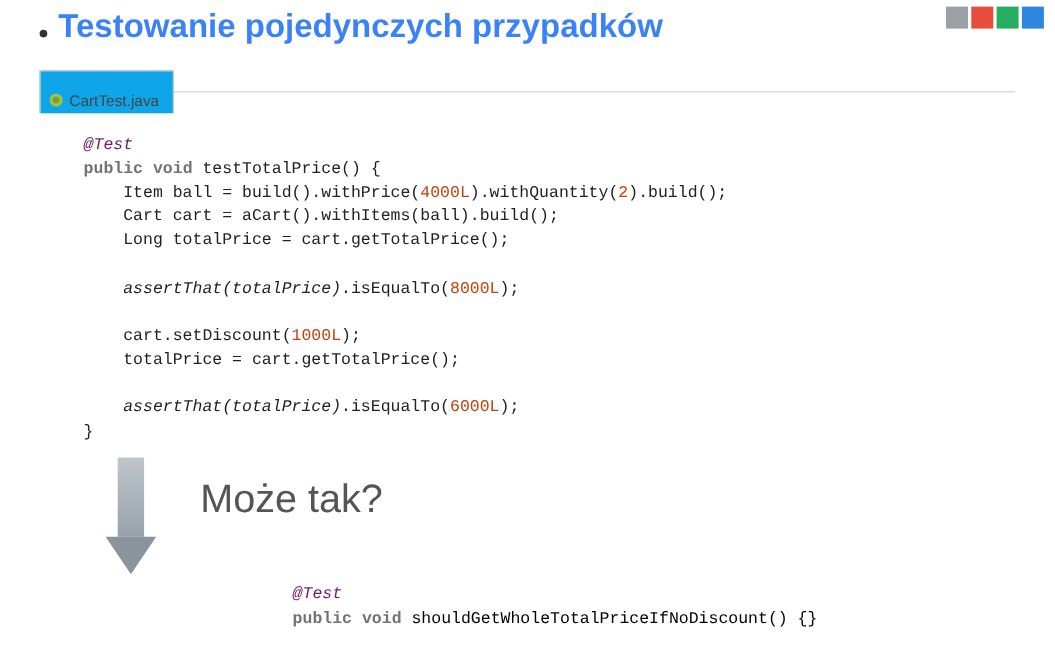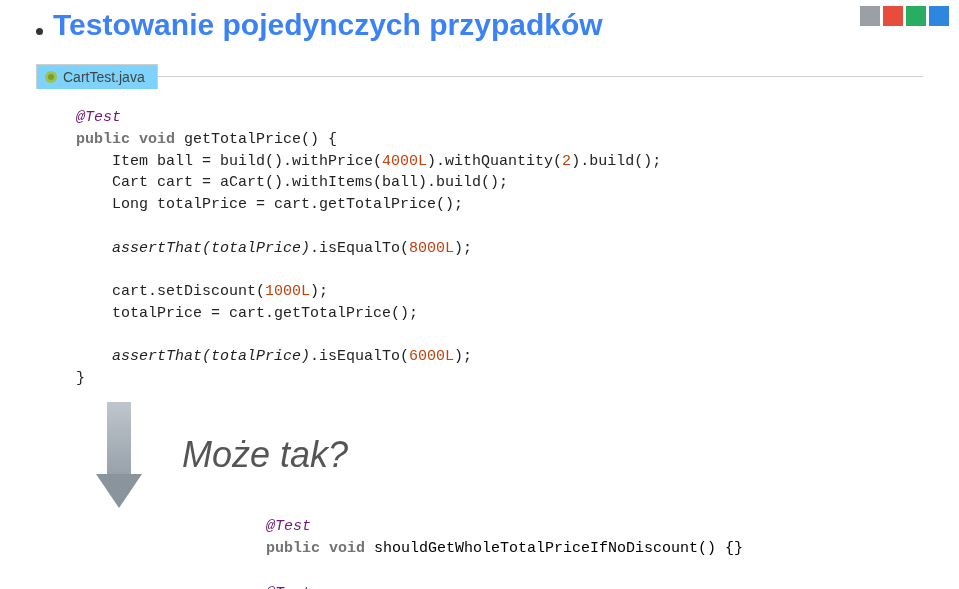--- a/index.html
+++ b/index.html
@@ -35,24 +35,24 @@
   }
   .tab-bar {
     margin-top: 22px;
     display: flex;
     align-items: center;
   }
   .tab {
     display: flex;
     align-items: center;
     gap: 6px;
-    background: #7dd3fc;
+    background: #0ea5e9;
     border: 1px solid #cfcfcf;
     border-bottom: none;
-    padding: 4px 12px 4px 8px;
+    padding: 18px 12px 4px 8px;
     font-size: 14px;
     color: #444;
   }
   .tab-line {
     flex: 1;
     height: 1px;
     background: #cfcfcf;
   }
   .java-icon {
     width: 12px;
@@ -111,22 +111,21 @@
     left: 0;
     width: 0;
     height: 0;
     border-left: 23px solid transparent;
     border-right: 23px solid transparent;
     border-top: 34px solid #8a949d;
   }
   .question {
     font-size: 36px;
     color: #555;
-    margin-top: 32px;
-    font-style: italic;
+    margin-top: 16px;
   }
 
   .bottom-code {
     font-family: "Courier New", Courier, monospace;
     font-size: 15px;
     line-height: 1.5;
     margin-left: 230px;
     margin-top: 4px;
     white-space: pre;
   }
@@ -163,21 +162,21 @@
 
   <div class="tab-bar">
     <div class="tab">
       <span class="java-icon"></span>
       <span>CartTest.java</span>
     </div>
     <div class="tab-line"></div>
   </div>
 
   <div class="code-block"><span class="c-brown">@Test</span>
-<span class="c-blue">public</span> <span class="c-blue">void</span><span> getTotalPrice() {</span>
+<span class="c-blue">public</span> <span class="c-blue">void</span><span> testTotalPrice() {</span>
 <span>    Item ball = build().withPrice(</span><span class="c-red">4000L</span><span>).withQuantity(</span><span class="c-red">2</span><span>).build();</span>
 <span>    Cart cart = aCart().withItems(ball).build();</span>
 <span>    Long totalPrice = cart.getTotalPrice();</span>
 
 <span class="c-ital">    assertThat(totalPrice)</span><span>.isEqualTo(</span><span class="c-red">8000L</span><span>);</span>
 
 <span>    cart.setDiscount(</span><span class="c-red">1000L</span><span>);</span>
 <span>    totalPrice = cart.getTotalPrice();</span>
 
 <span class="c-ital">    assertThat(totalPrice)</span><span>.isEqualTo(</span><span class="c-red">6000L</span><span>);</span>

